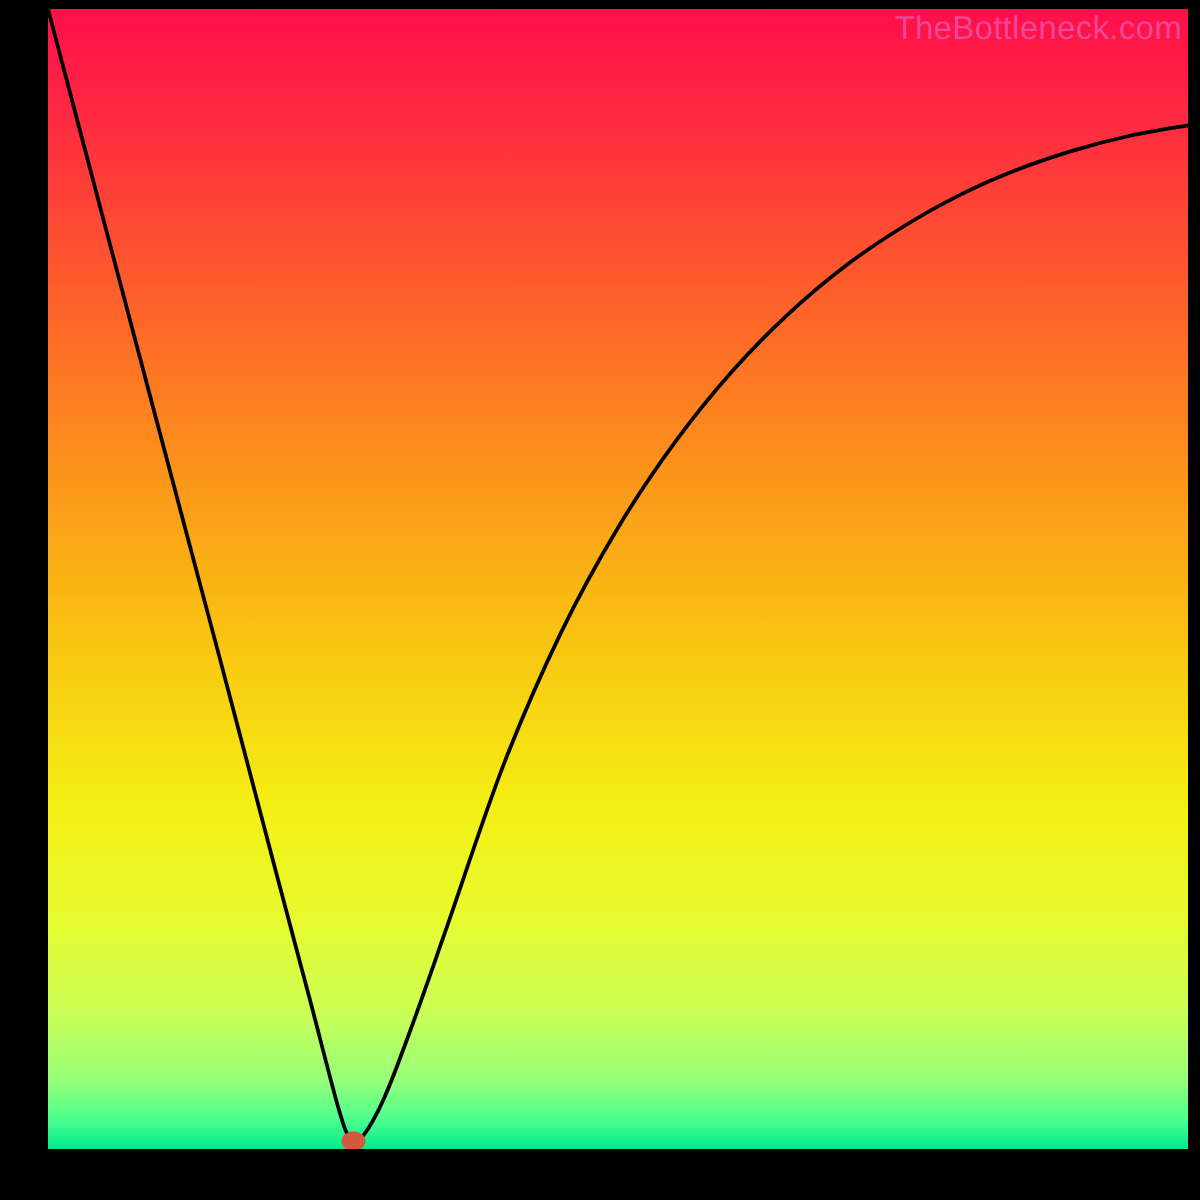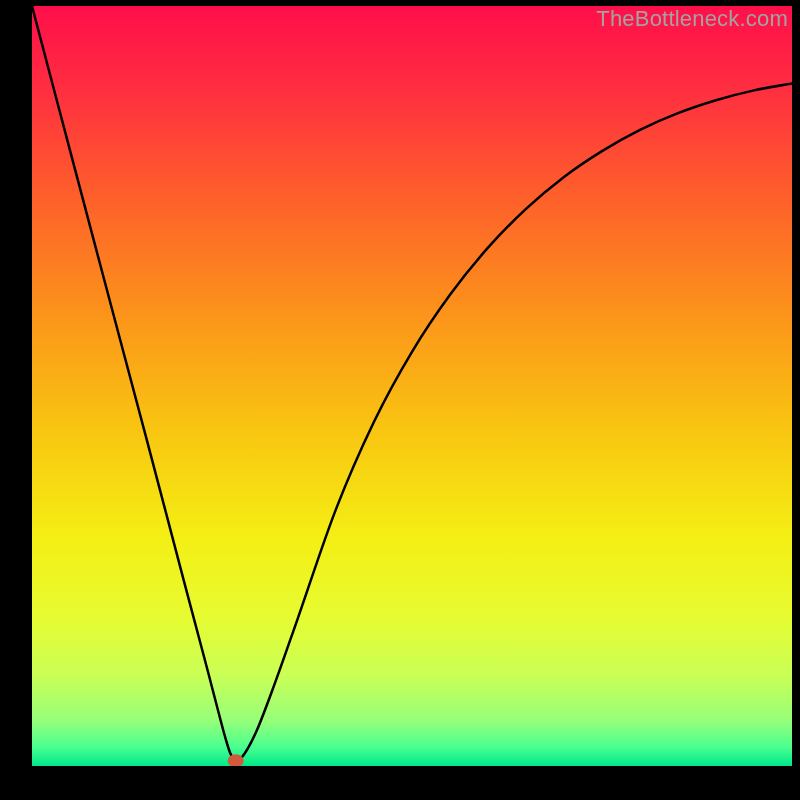--- a/index.html
+++ b/index.html
@@ -23,21 +23,21 @@
     position: absolute;
     left: 32px;
     top: 6px;
     width: 760px;
     height: 760px;
   }
   .watermark {
     position: absolute;
     top: 6px;
     right: 12px;
-    color: #a3a3a3;
+    color: #ec4899;
     font-size: 22px;
     font-weight: 500;
     letter-spacing: 0.2px;
   }
   svg {
     display: block;
   }
 </style>
 </head>
 <body>

